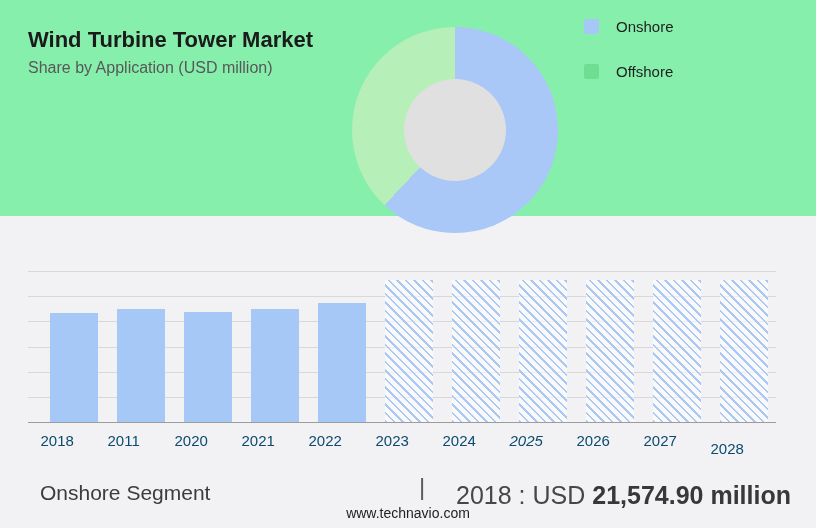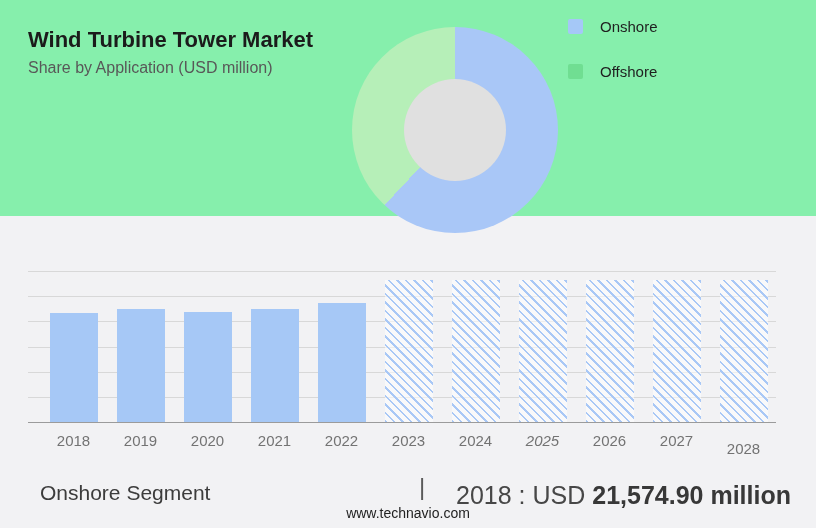--- a/index.html
+++ b/index.html
@@ -30,21 +30,21 @@
     position: absolute; left: 352px; top: 27px;
     width: 206px; height: 206px; border-radius: 50%;
   }
   .donut-hole {
     position: absolute; left: 52px; top: 52px;
     width: 102px; height: 102px; border-radius: 50%;
     background: #e0e0e0;
   }
   .legend { position: absolute; left: 568px; top: 0; }
   .legend-item {
-    position: absolute; left: 0;
+    position: absolute; left: 16px;
     display: flex; align-items: center; height: 16px; text-align: right;
   }
   .legend-item.item-0 { top: 18px; }
   .legend-item.item-1 { top: 63px; }
   .legend-swatch {
     width: 15px; height: 15px; border-radius: 2px;
     flex: 0 0 15px;
   }
   .legend-label {
     margin-left: 17px; font-size: 15px; color: #1f1f1f;
@@ -77,21 +77,21 @@
     background-color: rgba(255,255,255,0.55);
     background-image: repeating-linear-gradient(
       45deg,
       #a9c8f6 0px, #a9c8f6 1.7px,
       transparent 1.7px, transparent 6px
     );
   }
   .x-labels { position: absolute; left: 28px; top: 192px; width: 748px; height: 18px; }
   .x-tick {
     position: absolute; top: 0; width: 66px;
-    text-align: center; font-size: 15px; color: #737373;
+    font-size: 15px; color: #0c4a6e;
   }
 
   .segment-label {
     position: absolute; left: 40px; top: 241px;
     font-size: 21px; color: #3c3c3c;
   }
   .footer-divider {
     position: absolute; left: 419px; top: 233px;
     font-size: 24px; color: #5a5a5a; font-weight: 300;
   }
@@ -144,21 +144,21 @@
       <div class="bar solid" style="left: 289.5px; height: 118.535px;"></div>
       <div class="bar hatched" style="left: 356.5px; height: 142.192px;"></div>
       <div class="bar hatched" style="left: 423.5px; height: 142.192px;"></div>
       <div class="bar hatched" style="left: 490.5px; height: 142.192px;"></div>
       <div class="bar hatched" style="left: 557.5px; height: 142.192px;"></div>
       <div class="bar hatched" style="left: 624.5px; height: 142.192px;"></div>
       <div class="bar hatched" style="left: 691.5px; height: 142.192px;"></div>
     </div>
   <div class="x-labels">
       <div class="x-tick" style="left: 12.5px;">2018</div>
-      <div class="x-tick" style="left: 79.5px;">2019</div>
+      <div class="x-tick" style="left: 79.5px;">2011</div>
       <div class="x-tick" style="left: 146.5px;">2020</div>
       <div class="x-tick" style="left: 213.5px;">2021</div>
       <div class="x-tick" style="left: 280.5px;">2022</div>
       <div class="x-tick" style="left: 347.5px;">2023</div>
       <div class="x-tick" style="left: 414.5px;">2024</div>
       <div class="x-tick" style="left: 481.5px; font-style: italic;">2025</div>
       <div class="x-tick" style="left: 548.5px;">2026</div>
       <div class="x-tick" style="left: 615.5px;">2027</div>
       <div class="x-tick" style="left: 682.5px; margin-top: 8px;">2028</div>
     </div>

